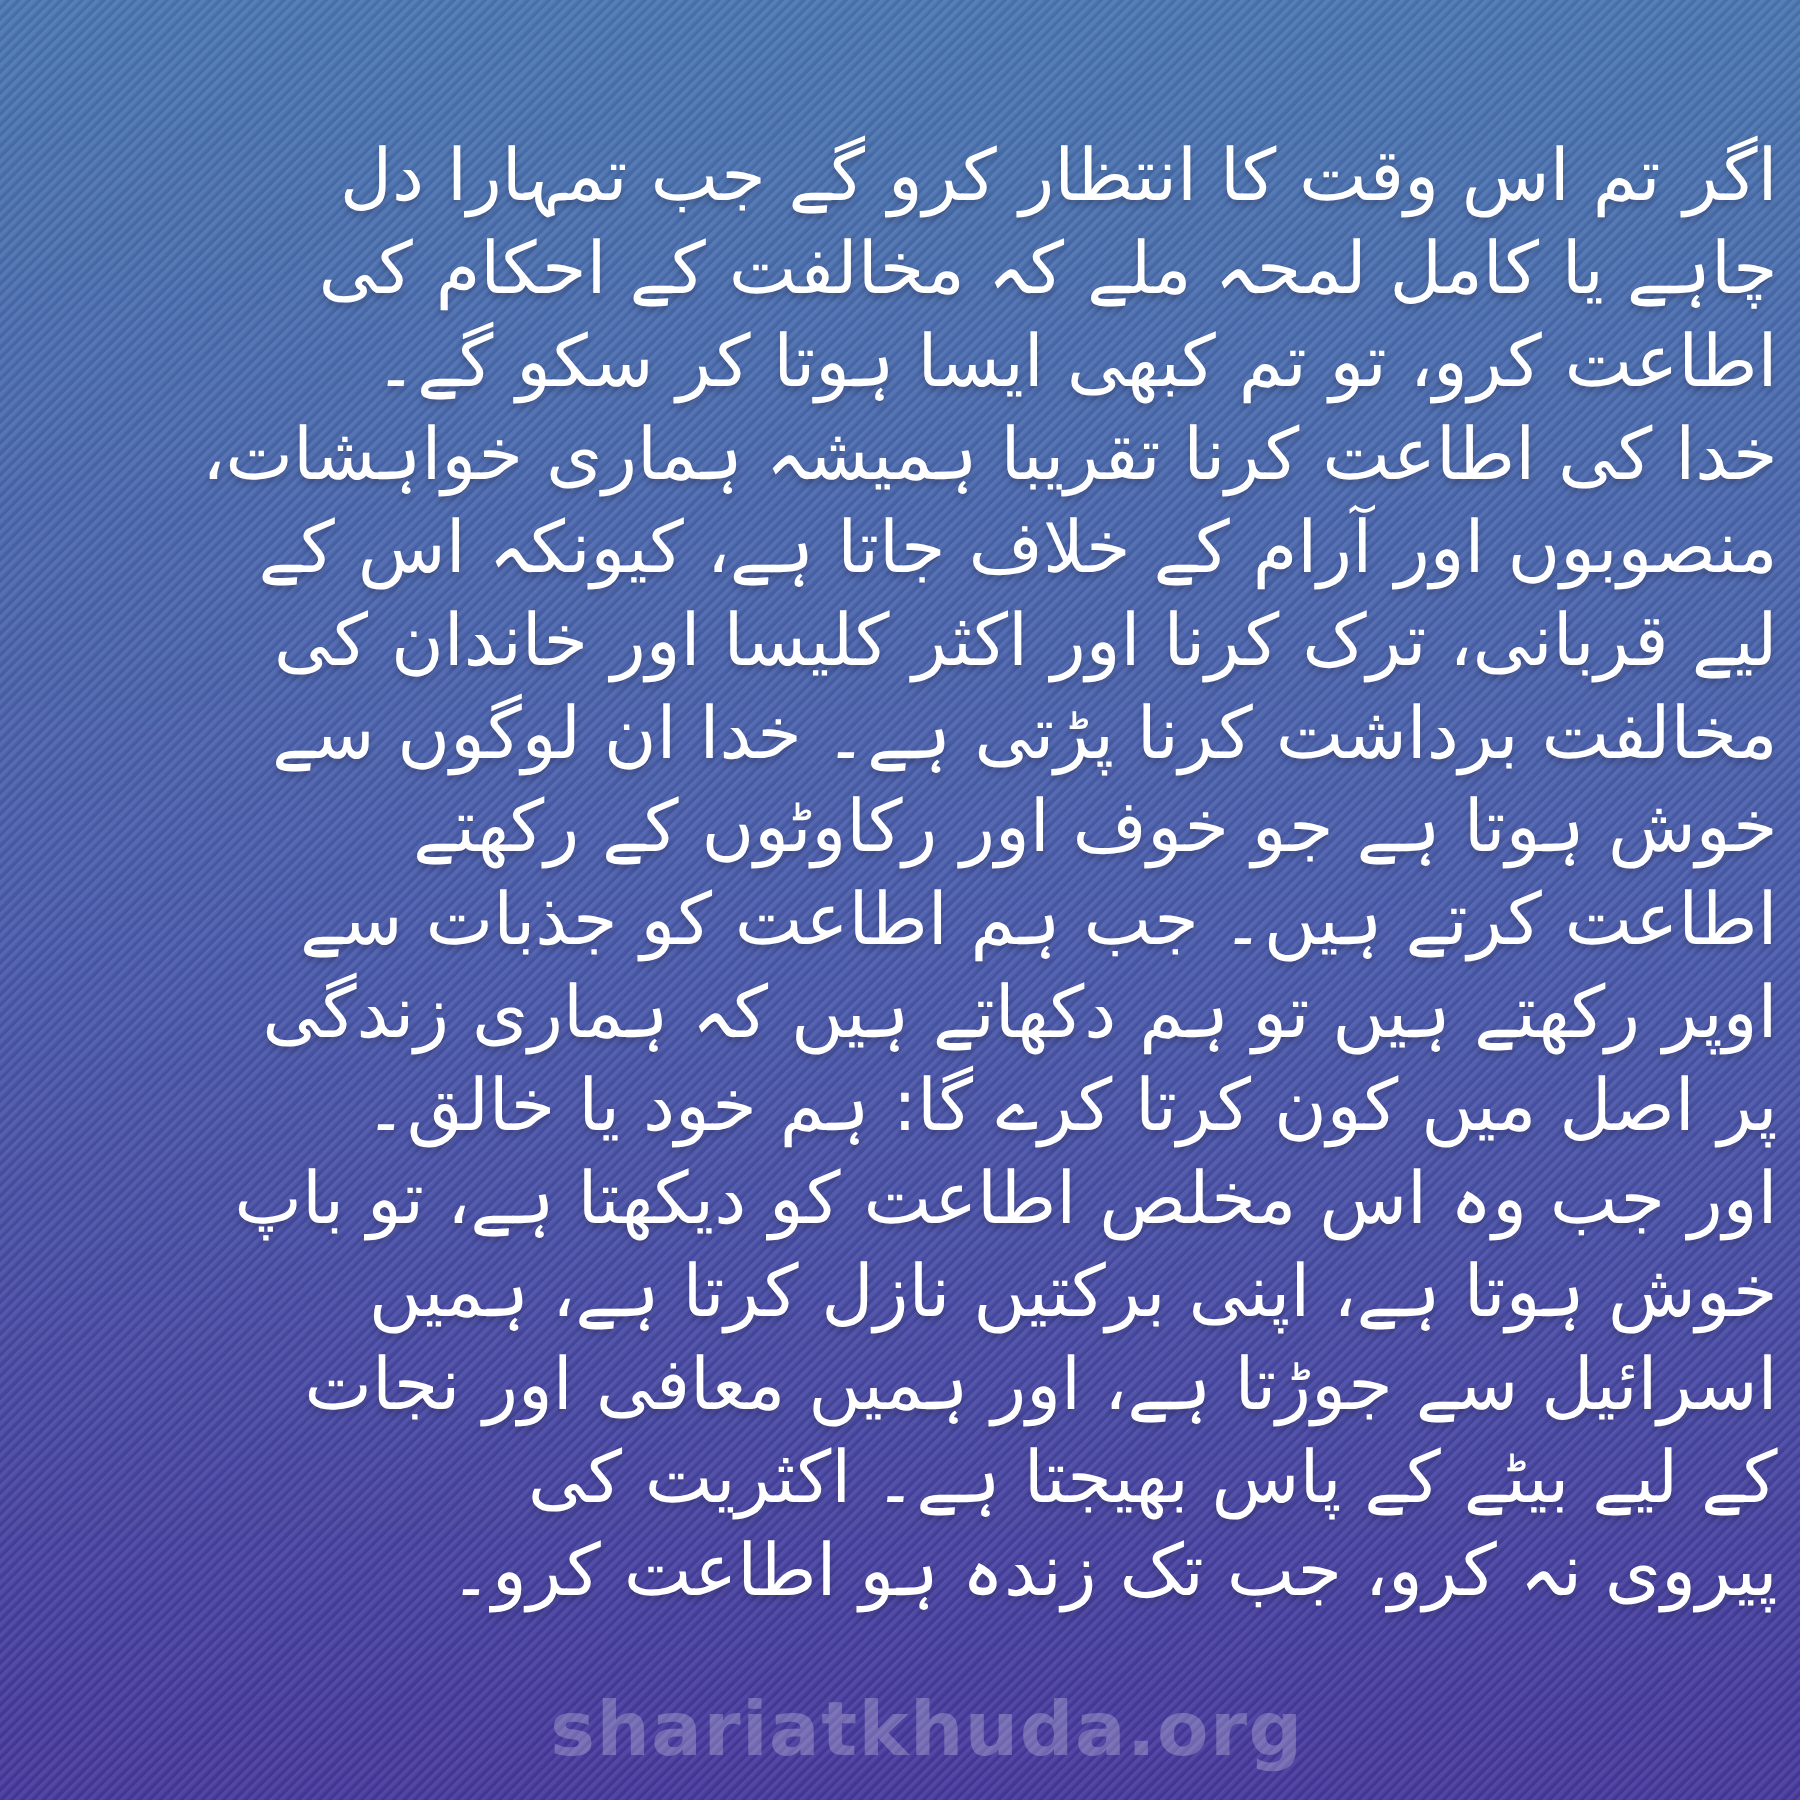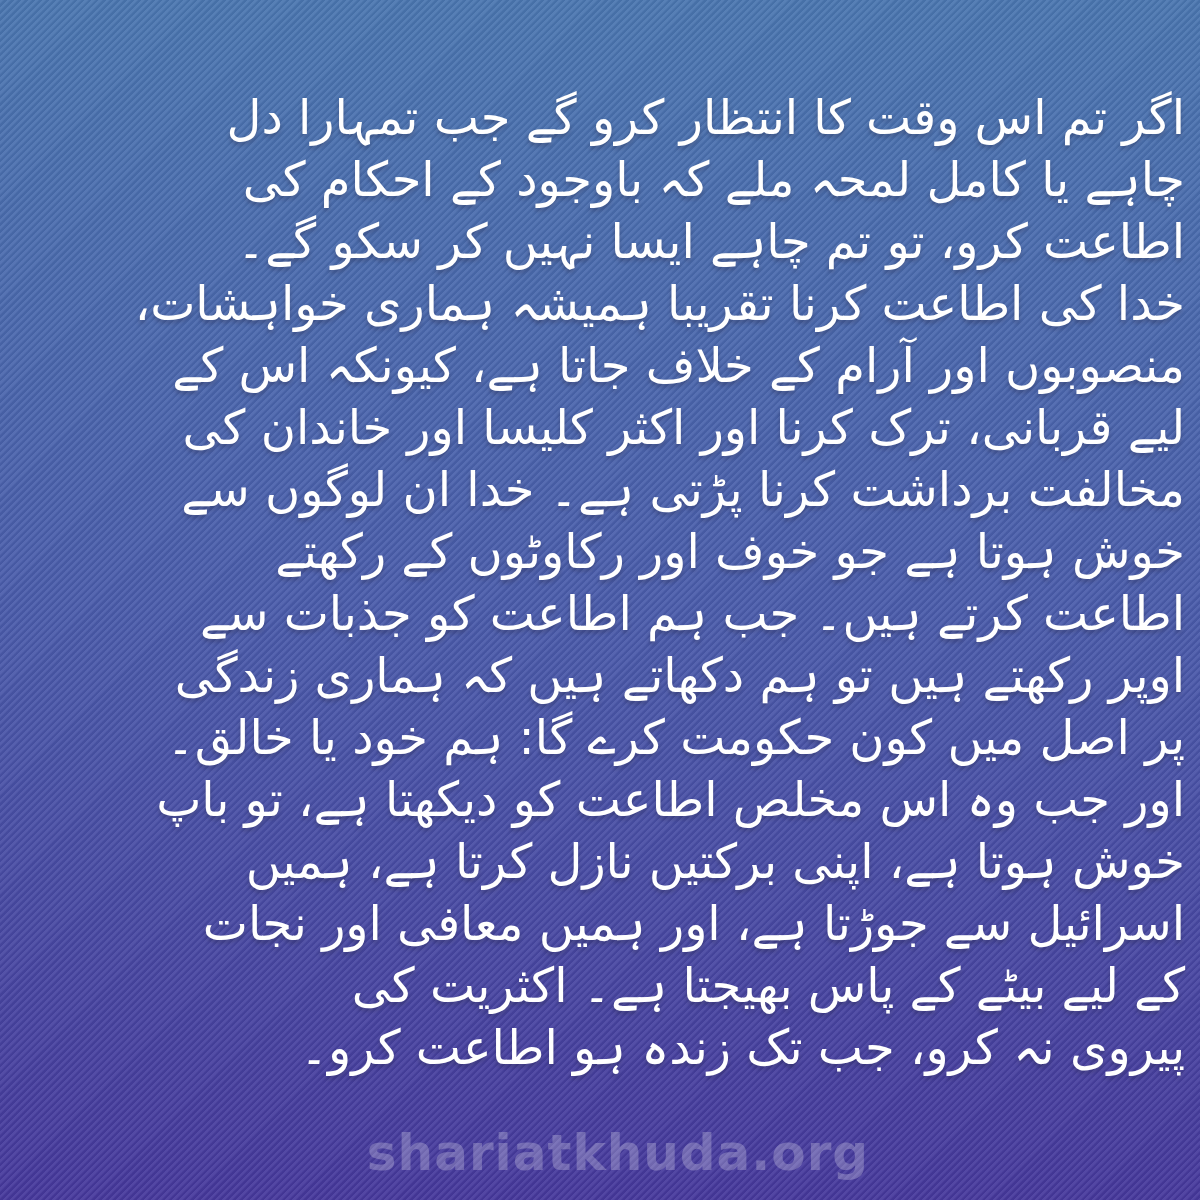--- a/index.html
+++ b/index.html
@@ -52,30 +52,30 @@
     letter-spacing: 1px;
     color: var(--watermark-color);
     padding-left: 36px;
   }
 </style>
 </head>
 <body>
 
 <div class="quote-block" dir="rtl">
   <div class="quote-line">اگر تم اس وقت کا انتظار کرو گے جب تمہارا دل</div>
-  <div class="quote-line">چاہے یا کامل لمحہ ملے کہ باوجود کے احکام کی</div>
-  <div class="quote-line">اطاعت کرو، تو تم چاہے ایسا نہیں کر سکو گے۔</div>
+  <div class="quote-line">چاہے یا کامل لمحہ ملے کہ مخالفت کے احکام کی</div>
+  <div class="quote-line">اطاعت کرو، تو تم کبھی ایسا ہوتا کر سکو گے۔</div>
   <div class="quote-line">خدا کی اطاعت کرنا تقریبا ہمیشہ ہماری خواہشات،</div>
   <div class="quote-line">منصوبوں اور آرام کے خلاف جاتا ہے، کیونکہ اس کے</div>
   <div class="quote-line">لیے قربانی، ترک کرنا اور اکثر کلیسا اور خاندان کی</div>
   <div class="quote-line">مخالفت برداشت کرنا پڑتی ہے۔ خدا ان لوگوں سے</div>
   <div class="quote-line">خوش ہوتا ہے جو خوف اور رکاوٹوں کے رکھتے</div>
   <div class="quote-line">اطاعت کرتے ہیں۔ جب ہم اطاعت کو جذبات سے</div>
   <div class="quote-line">اوپر رکھتے ہیں تو ہم دکھاتے ہیں کہ ہماری زندگی</div>
-  <div class="quote-line">پر اصل میں کون حکومت کرے گا: ہم خود یا خالق۔</div>
+  <div class="quote-line">پر اصل میں کون کرتا کرے گا: ہم خود یا خالق۔</div>
   <div class="quote-line">اور جب وہ اس مخلص اطاعت کو دیکھتا ہے، تو باپ</div>
   <div class="quote-line">خوش ہوتا ہے، اپنی برکتیں نازل کرتا ہے، ہمیں</div>
   <div class="quote-line">اسرائیل سے جوڑتا ہے، اور ہمیں معافی اور نجات</div>
   <div class="quote-line">کے لیے بیٹے کے پاس بھیجتا ہے۔ اکثریت کی</div>
   <div class="quote-line">پیروی نہ کرو، جب تک زندہ ہو اطاعت کرو۔</div>
 </div>
 
 <div class="watermark">shariatkhuda.org</div>
 
 </body></html>

